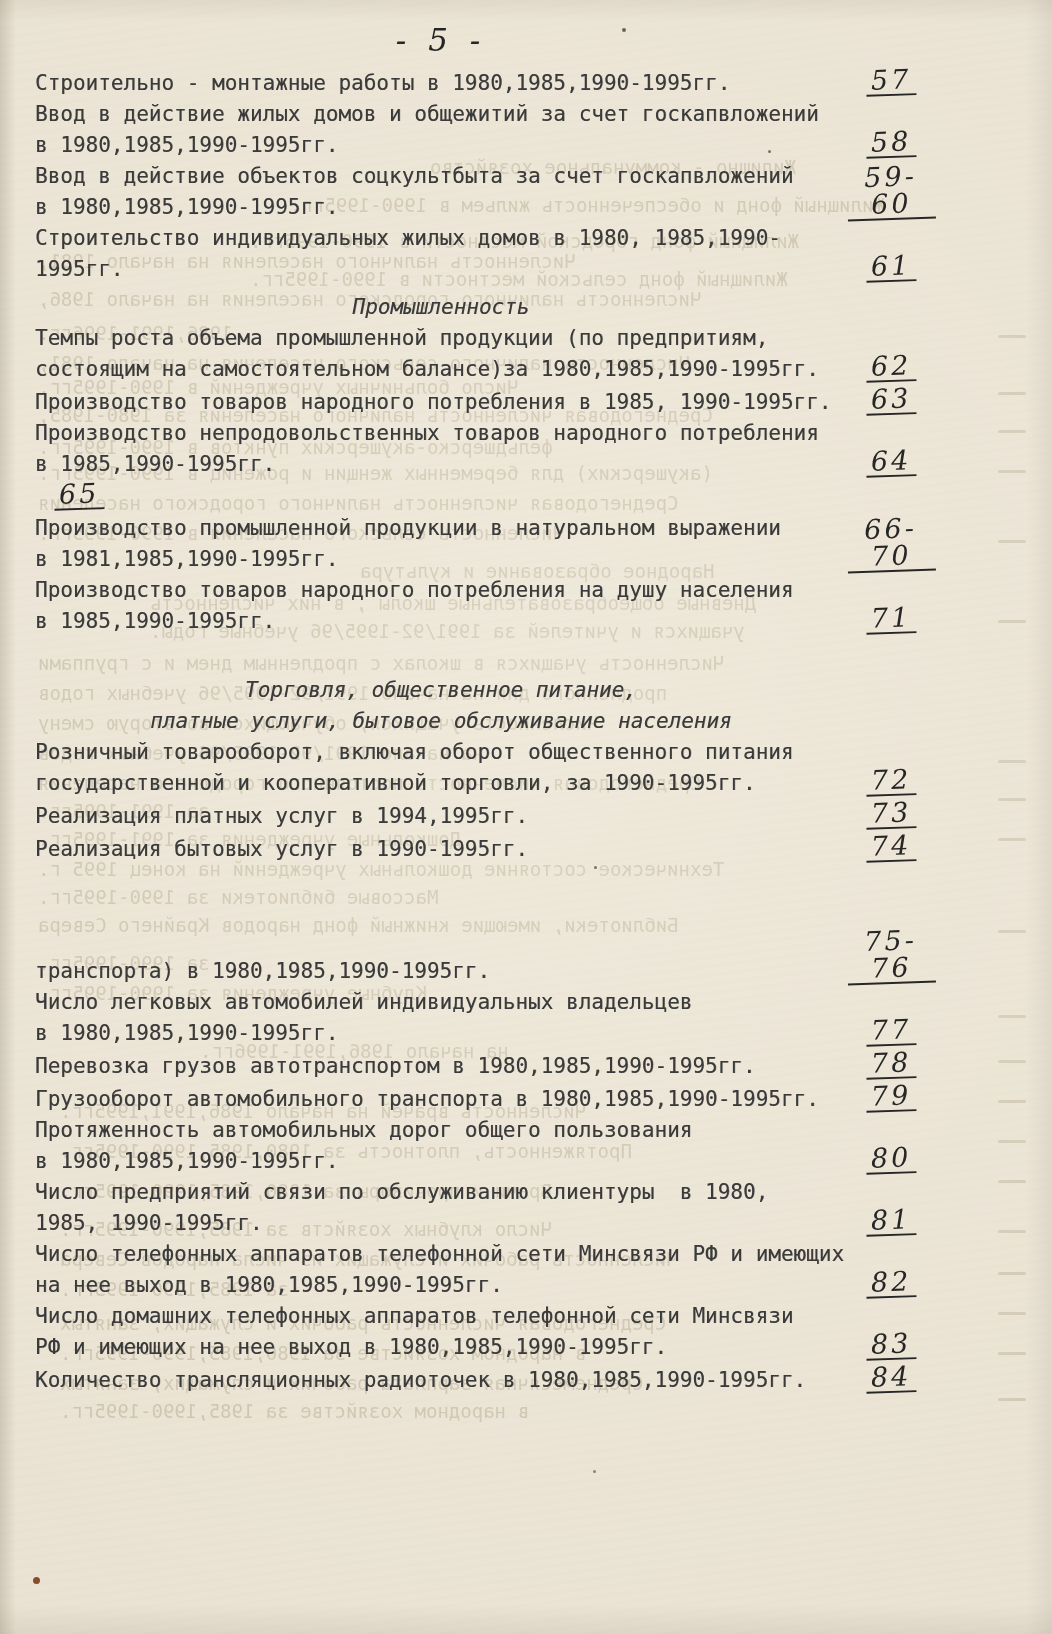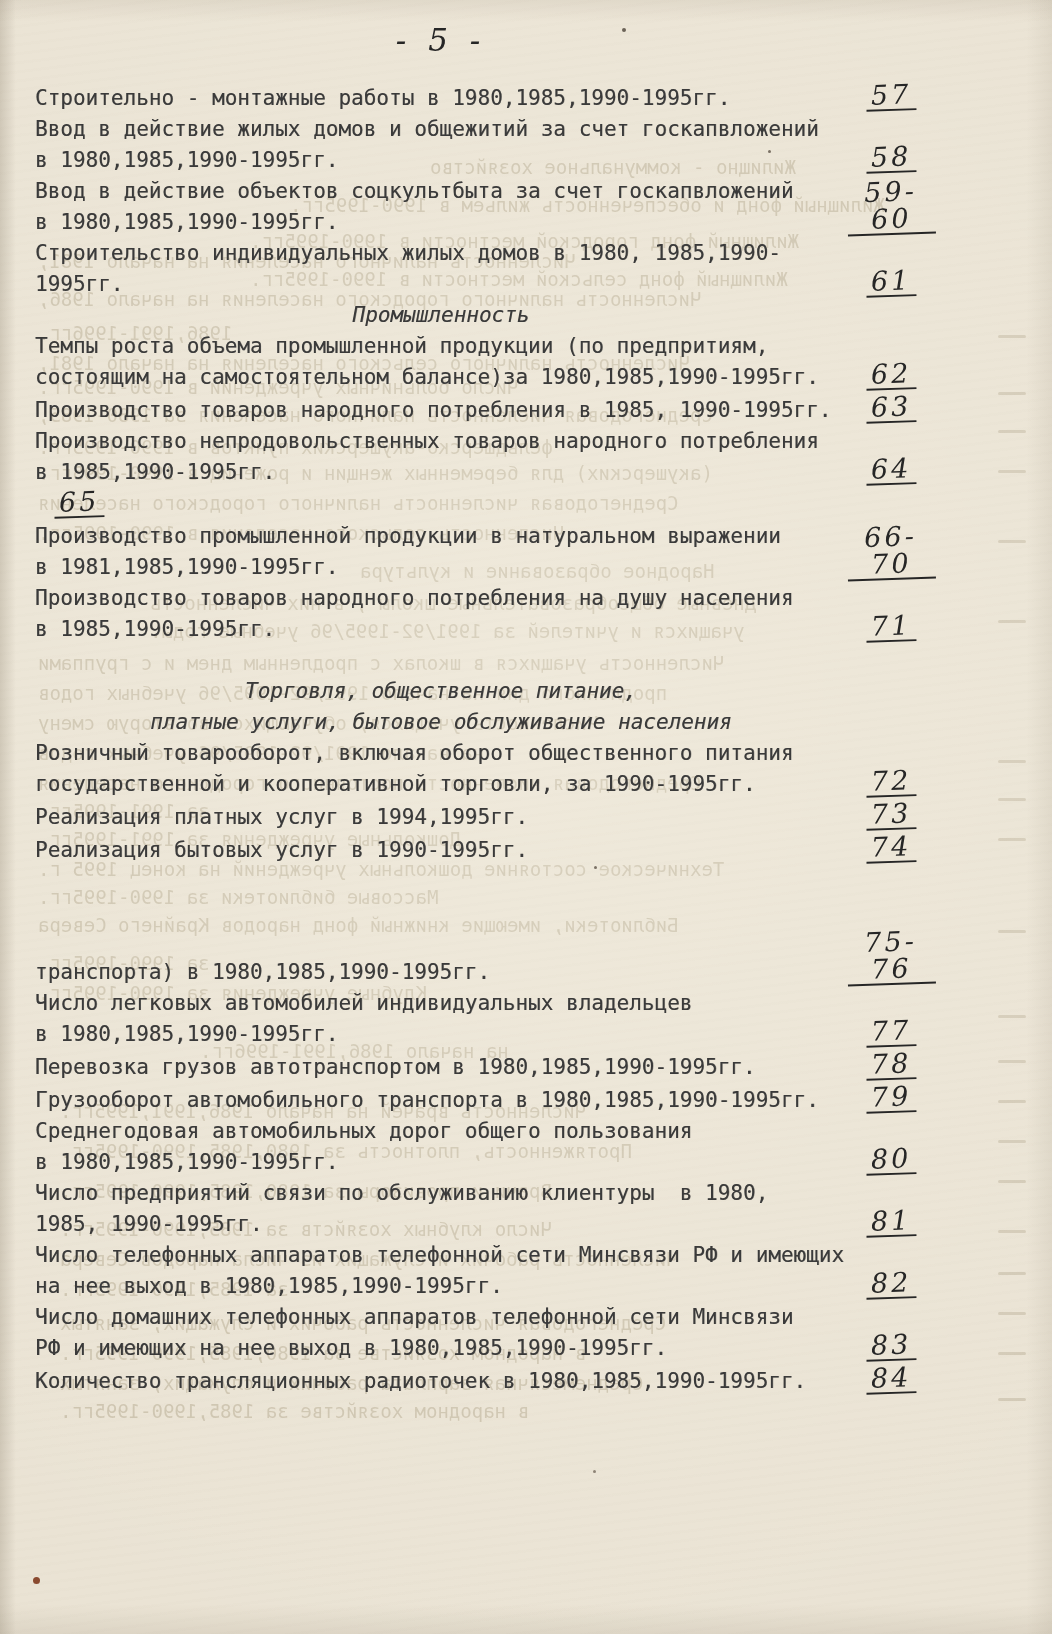--- a/index.html
+++ b/index.html
@@ -38,26 +38,26 @@
   }
   .speck{position:absolute;border-radius:50%;z-index:4;}
 
   
   #sheet{position:absolute;inset:0;z-index:5;}
   .page-header{
     position:absolute;left:35px;top:22px;width:812px;text-align:center;
     font-family:"DejaVu Serif",serif;font-style:italic;
     font-size:31px;letter-spacing:6px;color:var(--hand,#2a2a2a);
   }
-  #toc{position:absolute;left:35px;top:81px;width:900px;}
+  #toc{position:absolute;left:35px;top:66px;width:900px;}
   .entry{display:flex;align-items:flex-end;}
   .entry-text{width:812px;}
   .line{height:31px;line-height:31px;font-size:21px;white-space:pre;
         text-shadow:.4px 0 0 rgba(58,58,58,.45);}
-  .heading{width:812px;}
+  .heading{width:812px;margin-top:7px;}
   .heading .line{text-align:center;font-style:italic;}
   .spacer{height:31px;}
   .entry-page{width:88px;text-align:center;padding-bottom:3px;}
   .pg{
     display:inline-block;font-family:"DejaVu Serif",serif;font-style:italic;
     font-size:27px;line-height:27px;letter-spacing:3px;color:var(--hand,#2a2a2a);
     border-bottom:2px solid var(--hand,#2a2a2a);padding:0 5px 1px;
     transform:rotate(-2deg);
   }
 </style>
@@ -249,21 +249,21 @@
         <div class="entry-page"><span class="pg">78</span></div>
       </div>
       <div class="entry">
         <div class="entry-text">
           <div class="line">Грузооборот автомобильного транспорта в 1980,1985,1990-1995гг.</div>
         </div>
         <div class="entry-page"><span class="pg">79</span></div>
       </div>
       <div class="entry">
         <div class="entry-text">
-          <div class="line">Среднегодовая автомобильных дорог общего пользования</div>
+          <div class="line">Протяженность автомобильных дорог общего пользования</div>
           <div class="line">в 1980,1985,1990-1995гг.</div>
         </div>
         <div class="entry-page"><span class="pg">80</span></div>
       </div>
       <div class="entry">
         <div class="entry-text">
           <div class="line">Число предприятий связи по обслуживанию клиентуры  в 1980,</div>
           <div class="line">1985, 1990-1995гг.</div>
         </div>
         <div class="entry-page"><span class="pg">81</span></div>

